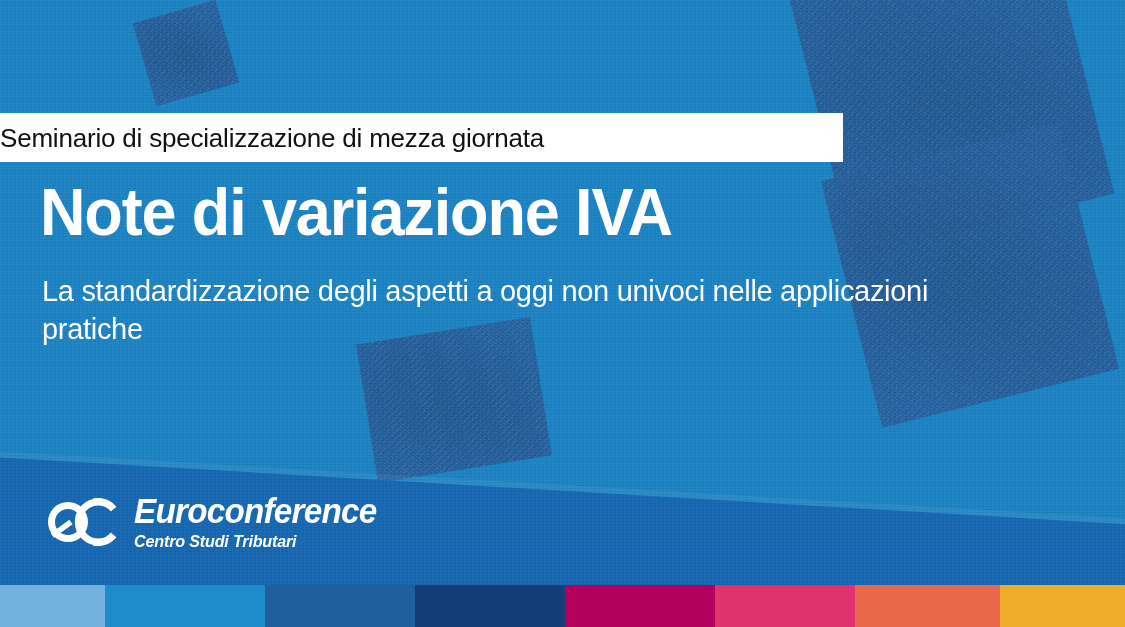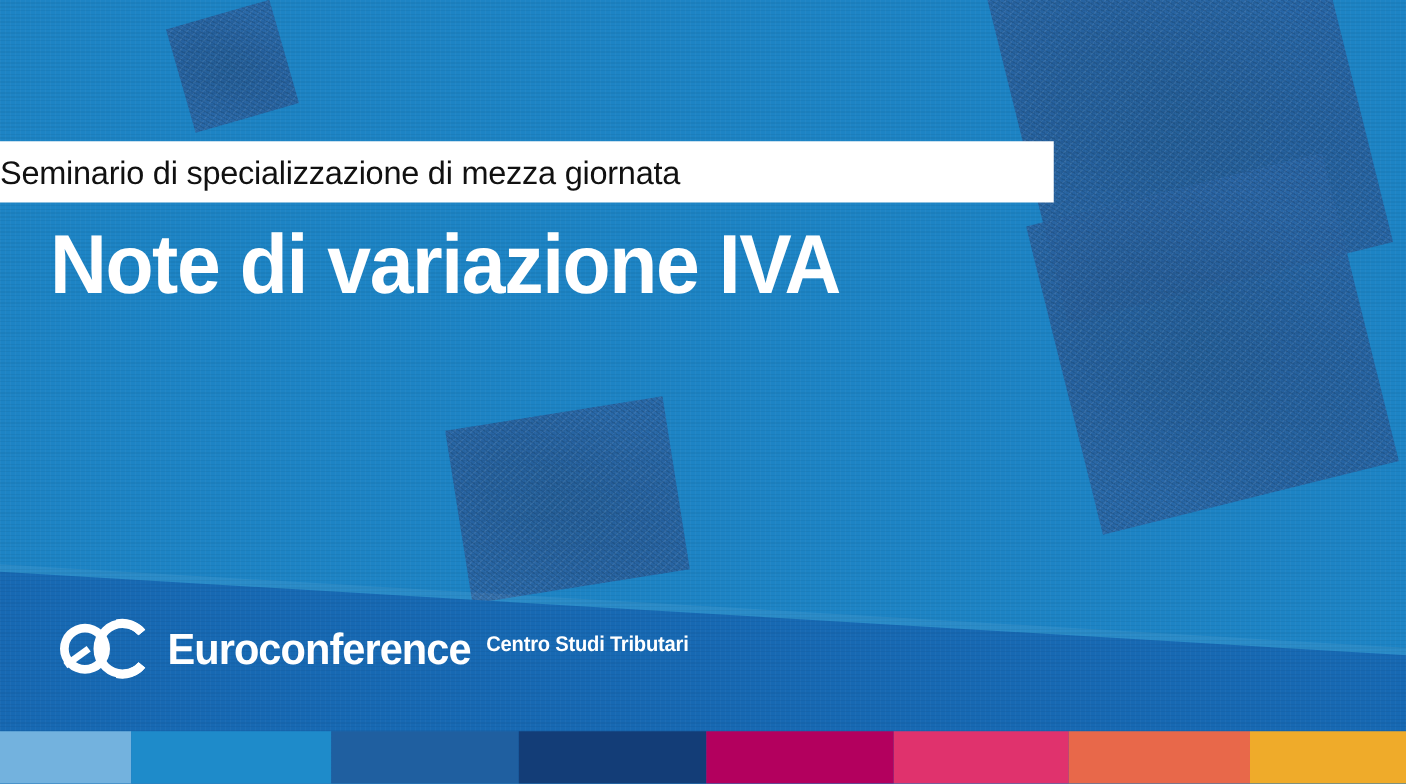--- a/index.html
+++ b/index.html
@@ -113,21 +113,21 @@
   }
 
   
   #logo {
     position:absolute;
     left:42px; top:493px;
     display:flex; align-items:center;
     gap:14px;
   }
   #logo-mark { width:78px; height:52px; display:block; flex:none; }
-  #logo-words { display:flex; flex-direction:row; line-height:1; }
+  #logo-words { display:flex; flex-direction:column; line-height:1;font-style:italic; }
   #logo-name {
     font-size:35px;
     font-weight:700;
     color:#ffffff;
     letter-spacing:-.8px;
     transform:scaleX(.95);
     transform-origin:left center;
   }
   #logo-tagline {
     margin-top:5px;
@@ -164,20 +164,21 @@
   <div id="band" style="background: rgb(23, 105, 179);"></div>
 
   <div class="bg-noise"></div>
 
   <div id="eyebrow-box" style="background: rgb(255, 255, 255);">
     <span id="eyebrow-text" style="color: rgb(17, 17, 17);">Seminario di specializzazione di mezza giornata</span>
   </div>
 
   <h1 id="title" style="color: rgb(255, 255, 255);">Note di variazione IVA</h1>
 
+  <p id="subtitle" style="color: rgb(255, 255, 255);">La standardizzazione degli aspetti a oggi non univoci nelle applicazioni pratiche</p>
 
   <div id="logo">
     <svg id="logo-mark" viewBox="0 0 156 104">
       <path d="M52 12 A40 40 0 1 0 52 92 A40 40 0 1 0 52 12 Z
                M52 26 A26 26 0 1 1 52 78 A26 26 0 1 1 52 26 Z" fill="#ffffff" fill-rule="evenodd"></path>
       <rect x="16" y="60" width="46" height="11" fill="#ffffff" transform="rotate(-36 39 65)"></rect>
       <path d="M143 26 A40 40 0 1 0 143 78" fill="none" stroke="#ffffff" stroke-width="14" stroke-linecap="butt"></path>
       <path d="M103 12 A40 40 0 0 1 143 26" fill="none" stroke="#ffffff" stroke-width="14"></path>
       <path d="M103 92 A40 40 0 0 0 143 78" fill="none" stroke="#ffffff" stroke-width="14"></path>
     </svg>

